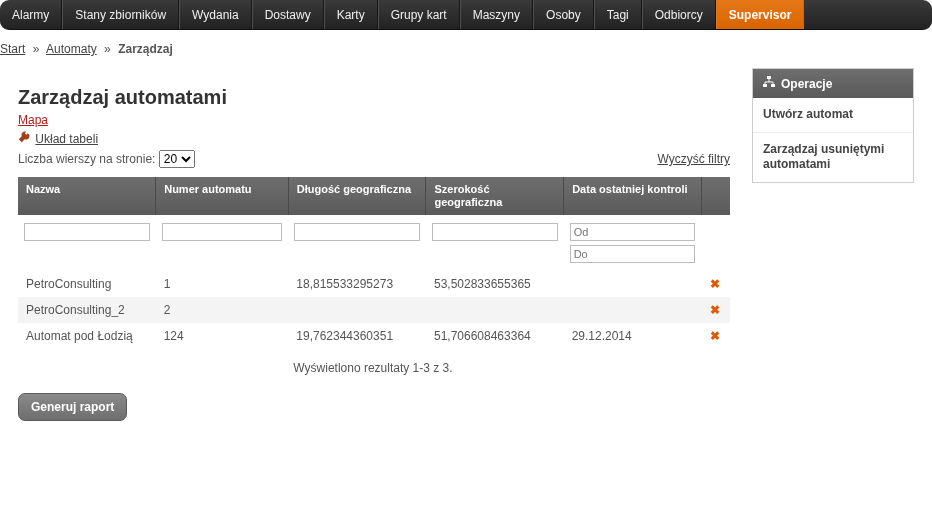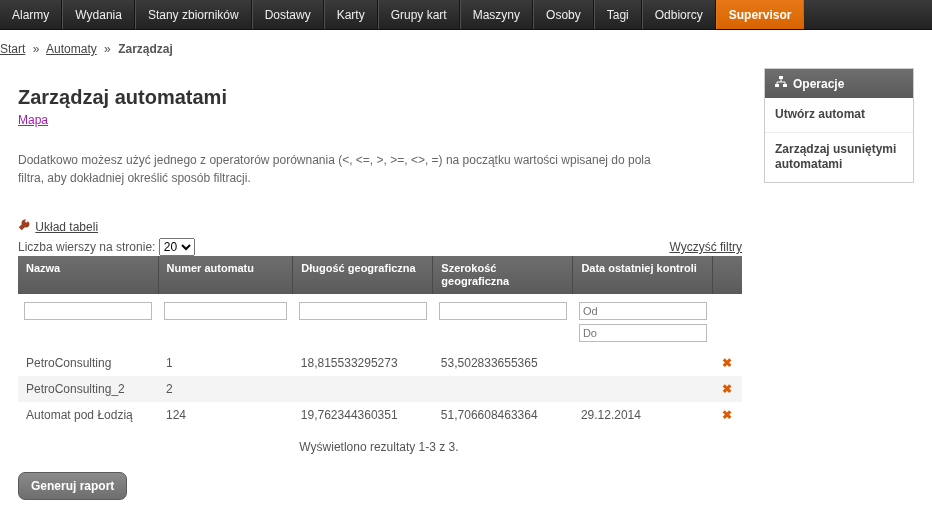--- a/index.html
+++ b/index.html
@@ -13,20 +13,21 @@
   }
   
   .topnav {
     background: #2f2f2f;
     background: linear-gradient(#3a3a3a, #222);
     height: 30px;
     display: flex;
     align-items: stretch;
     padding-left: 0;
     border-bottom: 1px solid #111;
+    border-radius: 9px;
   }
   .topnav .item {
     color: #eee;
     padding: 0 12px;
     line-height: 30px;
     font-size: 12px;
     border-right: 1px solid #151515;
     border-left: 1px solid #505050;
     cursor: pointer;
   }
@@ -51,33 +52,33 @@
   }
   .breadcrumb .sep { padding: 0 4px; }
   
   .layout {
     display: flex;
     padding: 0 18px 20px 18px;
     gap: 22px;
     align-items: flex-start;
   }
   .main { flex: 1; }
-  .sidebar { width: 150px; }
+  .sidebar { width: 162px; }
   h1 {
     font-size: 20px;
     font-weight: bold;
     margin: 18px 0 4px 0;
     color: #333;
   }
   .mapa {
     text-decoration: underline;
-    color: #a21caf;
+    color: #b91c1c;
     cursor: pointer;
     display: inline-block;
-    margin-bottom: 24px;
+    margin-bottom: 4px;
   }
   .desc {
     color: #666;
     line-height: 1.5;
     margin-bottom: 32px;
     max-width: 660px;
   }
   .layout-link-row {
     margin-bottom: 4px;
   }
@@ -89,21 +90,21 @@
   }
   .layout-link-row .link {
     text-decoration: underline;
     color: #444;
     cursor: pointer;
   }
   .pager-row {
     display: flex;
     justify-content: space-between;
     align-items: center;
-    margin-bottom: 0;
+    margin-bottom: 9px;
   }
   .pager-row label { color: #555; }
   .pager-row select {
     font-size: 12px;
     height: 18px;
   }
   .clear-filters {
     text-decoration: underline;
     color: #444;
     cursor: pointer;
@@ -189,22 +190,22 @@
     line-height: 1.3;
     border-bottom: 1px solid #eee;
   }
   .panel-body .op-item:last-child { border-bottom: none; }
 </style>
 </head>
 <body>
 
 <div class="topnav">
   <div class="item">Alarmy</div>
+  <div class="item">Stany zbiorników</div>
   <div class="item">Wydania</div>
-  <div class="item">Stany zbiorników</div>
   <div class="item">Dostawy</div>
   <div class="item">Karty</div>
   <div class="item">Grupy kart</div>
   <div class="item">Maszyny</div>
   <div class="item">Osoby</div>
   <div class="item">Tagi</div>
   <div class="item">Odbiorcy</div>
   <div class="item active">Supervisor</div>
 </div>
 
@@ -215,21 +216,20 @@
   <span class="sep">»</span>
   <b>Zarządzaj</b>
 </div>
 
 <div class="layout">
   <div class="main">
     <h1>Zarządzaj automatami</h1>
 
     <span class="mapa">Mapa</span>
 
-    <div class="desc">Dodatkowo możesz użyć jednego z operatorów porównania (&lt;, &lt;=, &gt;, &gt;=, &lt;&gt;, =) na początku wartości wpisanej do pola filtra, aby dokładniej określić sposób filtracji.</div>
 
     <div class="layout-link-row">
       <span class="wrench">
         <svg viewBox="0 0 16 16" width="12" height="12">
           <path fill="#a04020" d="M13 3l-2 2-2-2 2-2s-3-1-5 1-1 5-1 5L1 11l4 4 4-4s3 1 5-1 1-5 1-5z"></path>
         </svg>
       </span>
       <span class="link">Układ tabeli</span>
     </div>
 

